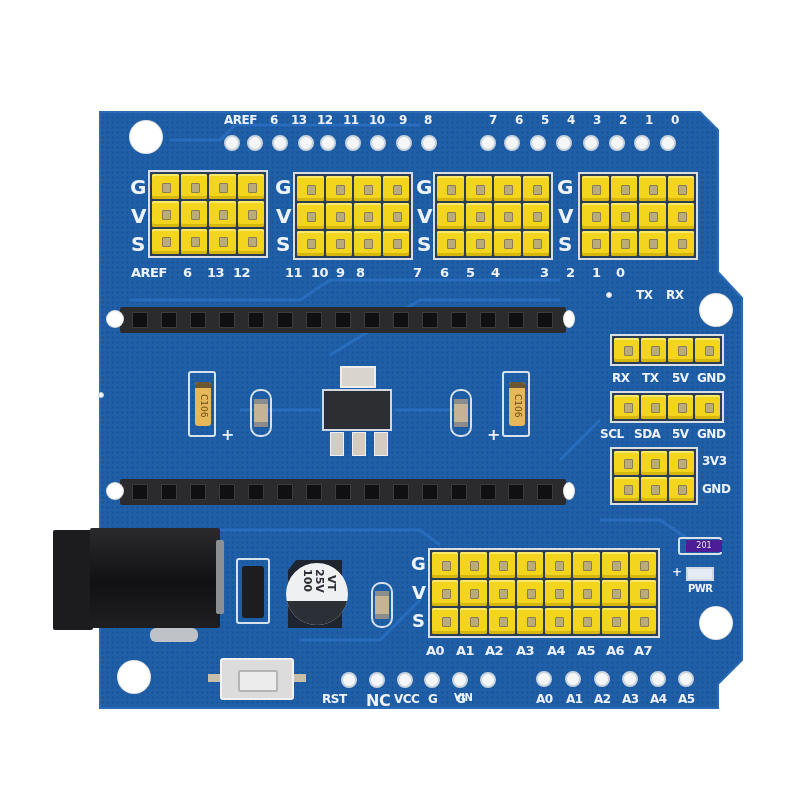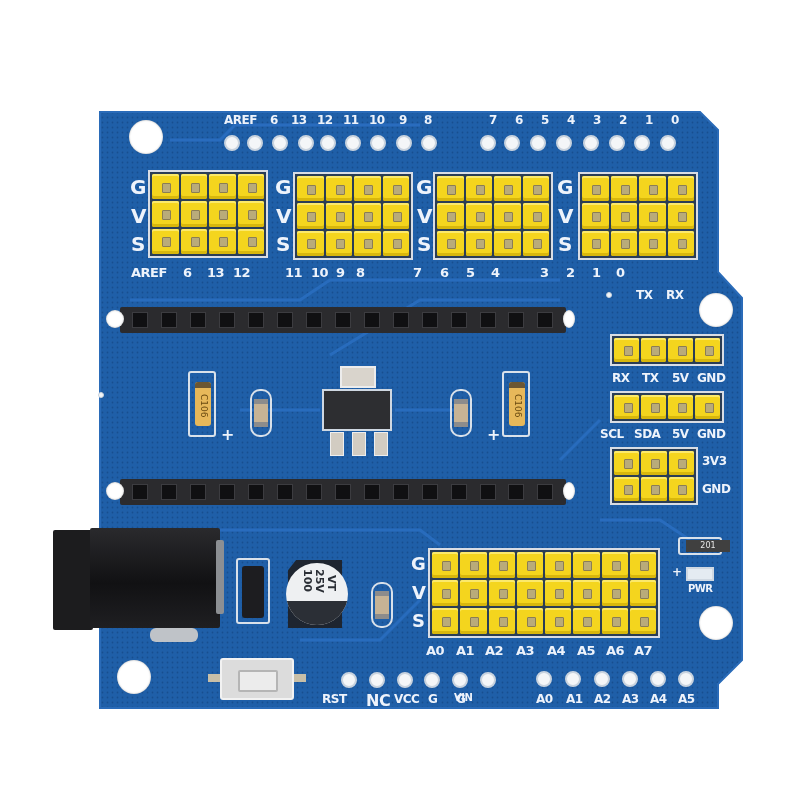--- a/index.html
+++ b/index.html
@@ -276,21 +276,21 @@
       <div class="pin"></div>
       <div class="pin"></div>
     <div class="pin"></div>
       <div class="pin"></div>
       <div class="pin"></div>
   </div>
   <div class="silk" style="left:702px;top:455px;font-size:12px;">3V3</div>
   <div class="silk" style="left:702px;top:483px;font-size:12px;">GND</div>
 
   <div class="smd-pad" style="left:678px;top:537px;width:44px;height:18px;"></div>
-  <div class="abs" style="left:686px;top:540px;width:44px;height:12px;background:#404040;color:#e8e8e8;font-size:8px;text-align:center;line-height:12px;">201</div>
+  <div class="abs" style="left:686px;top:540px;width:36px;height:12px;background:#4c1d95;color:#e8e8e8;font-size:8px;text-align:center;line-height:12px;">201</div>
   <div class="silk" style="left:672px;top:566px;font-size:12px;">+</div>
   <div class="abs" style="left:686px;top:567px;width:28px;height:14px;background:#e4ebf2;border:2px solid #cfd8e2;box-sizing:border-box;"></div>
   <div class="silk" style="left:688px;top:584px;font-size:10px;">PWR</div>
 
   <div class="silk" style="left:411px;top:555px;font-size:18px;">G</div>
   <div class="silk" style="left:412px;top:584px;font-size:18px;">V</div>
   <div class="silk" style="left:412px;top:612px;font-size:18px;">S</div>
 
   <div class="hdr" style="left:428px;top:548px;width:232px;height:90px;grid-template-columns:repeat(8,1fr);grid-template-rows:repeat(3,1fr);">
     <div class="pin"></div>

